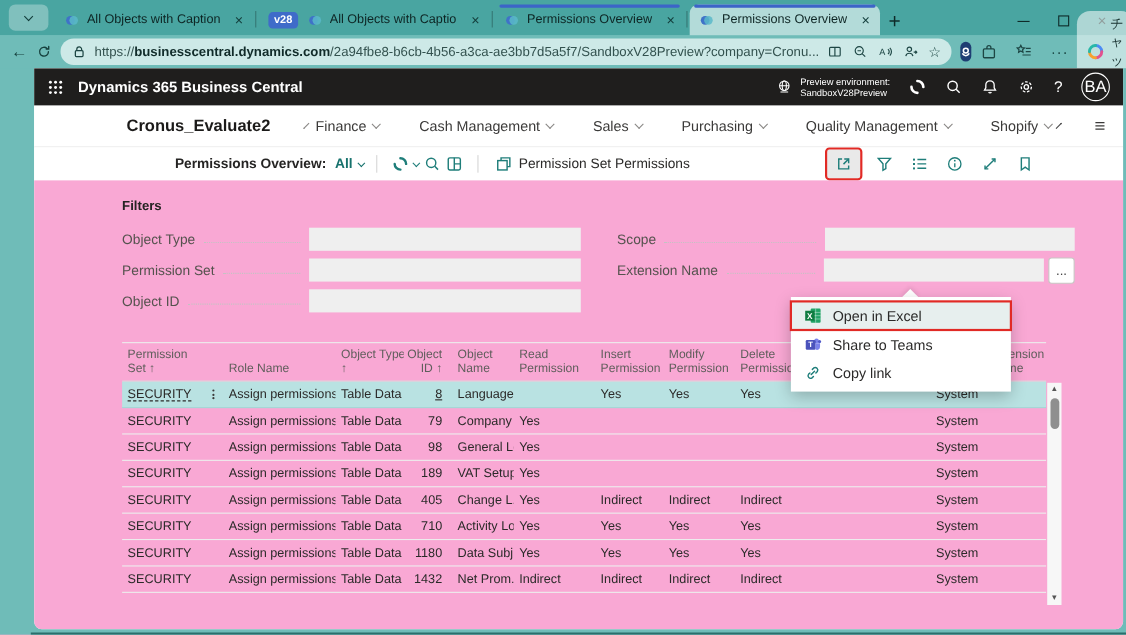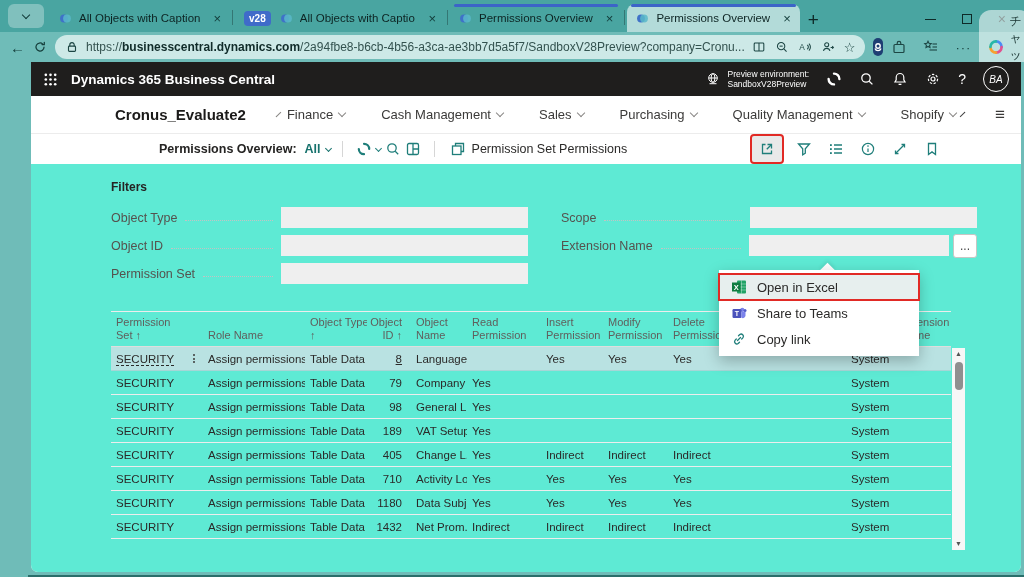--- a/index.html
+++ b/index.html
@@ -49,22 +49,22 @@
   .frame::after { content:""; position:absolute; left:0; right:0; bottom:0; height:2px; background:#2a6f6b; }
   .page { background:#fcfcfc; height:100%; border-radius:0 0 7px 7px; overflow:hidden; display:flex; flex-direction:column; }
 
   
   .bc-header { height:34px; background:#1f1e1d; display:flex; align-items:center; padding:0 12px; flex:none; }
   .bc-title { color:#fff; font-size:13.5px; font-weight:600; margin-left:13px; }
   .bc-right { margin-left:auto; display:flex; align-items:center; gap:17px; }
   .env { display:flex; align-items:center; gap:6px; }
   .env-text { color:#fff; font-size:8.5px; line-height:10.5px; }
   .q-help { color:#fff; font-size:14px; }
-  .bc-avatar { width:26px; height:26px; border-radius:50%; border:1.5px solid #fff; color:#fff; font-size:10px;
-               display:flex; align-items:center; justify-content:center;font-style:italic; }
+  .bc-avatar { width:26px; height:26px; border-radius:50%; border:1.5px solid #fff; color:#fff; font-size:15px;
+               display:flex; align-items:center; justify-content:center; }
 
   
   .nav-row { height:38px; background:#fff; display:flex; align-items:center; padding:0 14px 0 84px; gap:16px;
              border-bottom:1px solid #ececec; flex:none; }
   .company { font-size:15px; font-weight:bold; color:#1b1a19; }
   .nr-div { width:1px; height:20px; background:#d8d8d8; }
   .nav-item { display:flex; align-items:center; font-size:13px; color:#3b3a39; gap:6px; cursor:pointer; white-space:nowrap; }
   .nav-item .chev-d { width:6px; height:6px; border-right:1.3px solid #8a8886; border-bottom:1.3px solid #8a8886; transform:rotate(45deg); margin-top:-3px; }
   .chev-l { width:7px; height:7px; border-left:1.5px solid #8a8886; border-bottom:1.5px solid #8a8886; transform:rotate(45deg); display:inline-block; }
   .chev-r { width:7px; height:7px; border-top:1.7px solid #444; border-right:1.7px solid #444; transform:rotate(45deg); display:inline-block; }
@@ -81,21 +81,21 @@
   .ab-all { font-size:12.5px; font-weight:600; color:#17726d; display:flex; align-items:center; gap:5px; margin-left:8px; cursor:pointer; }
   .ab-all .chev-d { width:5px; height:5px; border-right:1.3px solid #17726d; border-bottom:1.3px solid #17726d; transform:rotate(45deg); margin-top:-2px; }
   .ab-div { width:1px; height:16px; background:#d6d6d6; margin:0 11px; }
   .ab-icon { background:none; border:none; display:flex; align-items:center; gap:4px; cursor:pointer; padding:2px; }
   .ab-action { display:flex; align-items:center; gap:6px; font-size:12.5px; color:#2b2a29; margin-left:4px; cursor:pointer; }
   .ab-right { margin-left:auto; display:flex; align-items:center; gap:12px; }
   .share-btn { width:30px; height:26px; background:#e9e9e9; outline:2px solid #e12a25; border:none; border-radius:2px;
                display:flex; align-items:center; justify-content:center; cursor:pointer; }
 
   
-  .content { flex:1; position:relative; background:#5eead4; }
+  .content { flex:1; position:relative; background:#f9a8d4; }
   .filters-heading { padding:16px 0 0 80px; font-size:12px; font-weight:bold; color:#252423; }
   .filter-grid { display:flex; margin-top:13px; padding-left:80px; gap:33px; }
   .f-col { width:417px; }
   .f-col.right { width:416px; }
   .f-row { display:flex; align-items:flex-end; height:21px; margin-bottom:7px; }
   .f-label { font-size:12.5px; color:#55524e; white-space:nowrap; padding-bottom:3px; }
   .leader { flex:1; border-bottom:1px dotted #c3c3c3; margin:0 8px 7px 8px; }
   .f-input { width:247px; height:21px; background:#efefef; border:none; flex:none; }
   .f-col.right .f-input { width:227px; }
   .f-col.right .f-input.short { width:200px; }
@@ -426,26 +426,26 @@
   <div class="content">
     <div class="filters-heading">Filters</div>
     <div class="filter-grid">
       <div class="f-col" id="filters-left">
             <div class="f-row">
               <span class="f-label">Object Type</span>
               <span class="leader"></span>
               <span class="f-input"></span>
             </div>
             <div class="f-row">
-              <span class="f-label">Object ID</span>
+              <span class="f-label">Permission Set</span>
               <span class="leader"></span>
               <span class="f-input"></span>
             </div>
             <div class="f-row">
-              <span class="f-label">Permission Set</span>
+              <span class="f-label">Object ID</span>
               <span class="leader"></span>
               <span class="f-input"></span>
             </div>
           </div>
       <div class="f-col right" id="filters-right">
             <div class="f-row">
               <span class="f-label">Scope</span>
               <span class="leader"></span>
               <span class="f-input"></span>
             </div>

